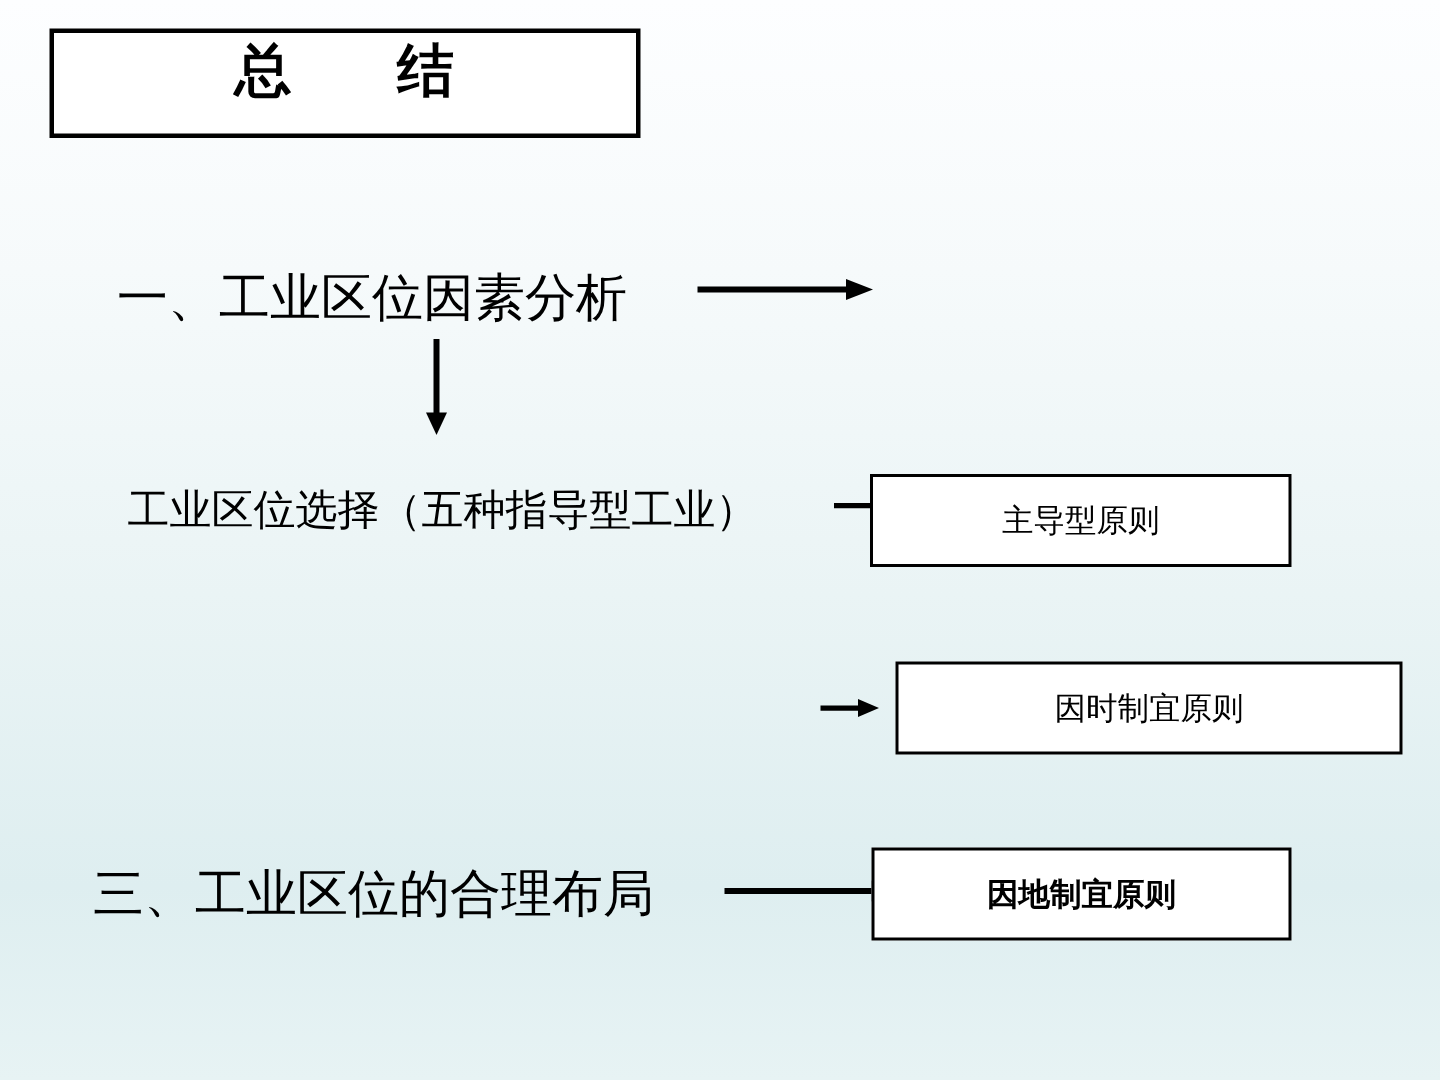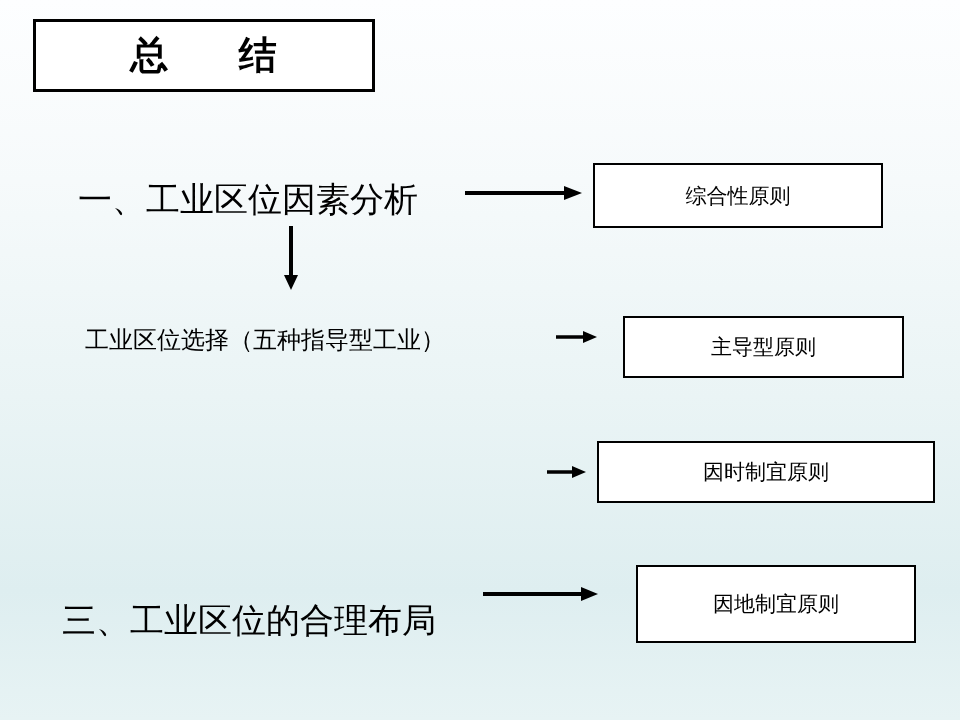--- a/index.html
+++ b/index.html
@@ -22,61 +22,61 @@
   .arrow-layer {
     position: absolute;
     left: 0; top: 0;
     width: 960px; height: 720px;
     pointer-events: none;
   }
 
   .title-box {
     position: absolute;
     left: 33px; top: 19px;
-    width: 342px; height: 73px;
+    width: 394px; height: 73px;
     background: #ffffff;
     border: 3px solid #000000;
     display: flex;
-    align-items: center;
+    align-items: flex-start;
     justify-content: center;
   }
   .title-box .title-text {
     font-size: 38px;
     font-weight: bold;
     white-space: pre;
     letter-spacing: 1px;
   }
 
   .heading {
     position: absolute;
     white-space: nowrap;
     color: #000000;
   }
   .heading-l1 { font-size: 34px; line-height: 36px; }
-  .heading-l2 { font-size: 24px; line-height: 32px; }
+  .heading-l2 { font-size: 28px; line-height: 32px; }
 
   #item-1 { left: 50px;  top: 181px; margin-left: 28px; }
   #item-2 { left: 85px;  top: 324px; }
   #item-3 { left: 52px;  top: 449px; }
-  #item-4 { left: 62px;  top: 578px; margin-top: 24px; }
+  #item-4 { left: 62px;  top: 578px; }
 
   .principle-box {
     position: absolute;
     background: #ffffff;
     border: 2px solid #000000;
     display: flex;
     align-items: center;
     justify-content: center;
     font-size: 21px;
     white-space: nowrap;
   }
   #box-1 { left: 593px; top: 163px; width: 290px; height: 65px; }
-  #box-2 { left: 623px; top: 316px; width: 281px; height: 62px; }
+  #box-2 { left: 580px; top: 316px; width: 281px; height: 62px; }
   #box-3 { left: 597px; top: 441px; width: 338px; height: 62px; }
-  #box-4 { left: 636px; top: 565px; width: 280px; height: 78px; }
+  #box-4 { left: 581px; top: 565px; width: 280px; height: 62px; font-weight: bold; }
 </style>
 </head>
 <body>
 
 <div class="slide">
 
   <svg class="arrow-layer" viewBox="0 0 960 720" xmlns="http://www.w3.org/2000/svg">
 
     <g>
       <line x1="465" y1="193" x2="566" y2="193" stroke="#000" stroke-width="4"></line>
@@ -108,23 +108,20 @@
     <span class="title-text">总      结</span>
   </div>
 
   <div class="heading heading-l1" id="item-1">一、工业区位因素分析</div>
 
   <div class="heading heading-l2" id="item-2">工业区位选择（五种指导型工业）</div>
 
 
   <div class="heading heading-l1" id="item-4">三、工业区位的合理布局</div>
 
-  <div class="principle-box" id="box-1">
-    <span>综合性原则</span>
-  </div>
 
   <div class="principle-box" id="box-2">
     <span>主导型原则</span>
   </div>
 
   <div class="principle-box" id="box-3">
     <span>因时制宜原则</span>
   </div>
 
   <div class="principle-box" id="box-4">

